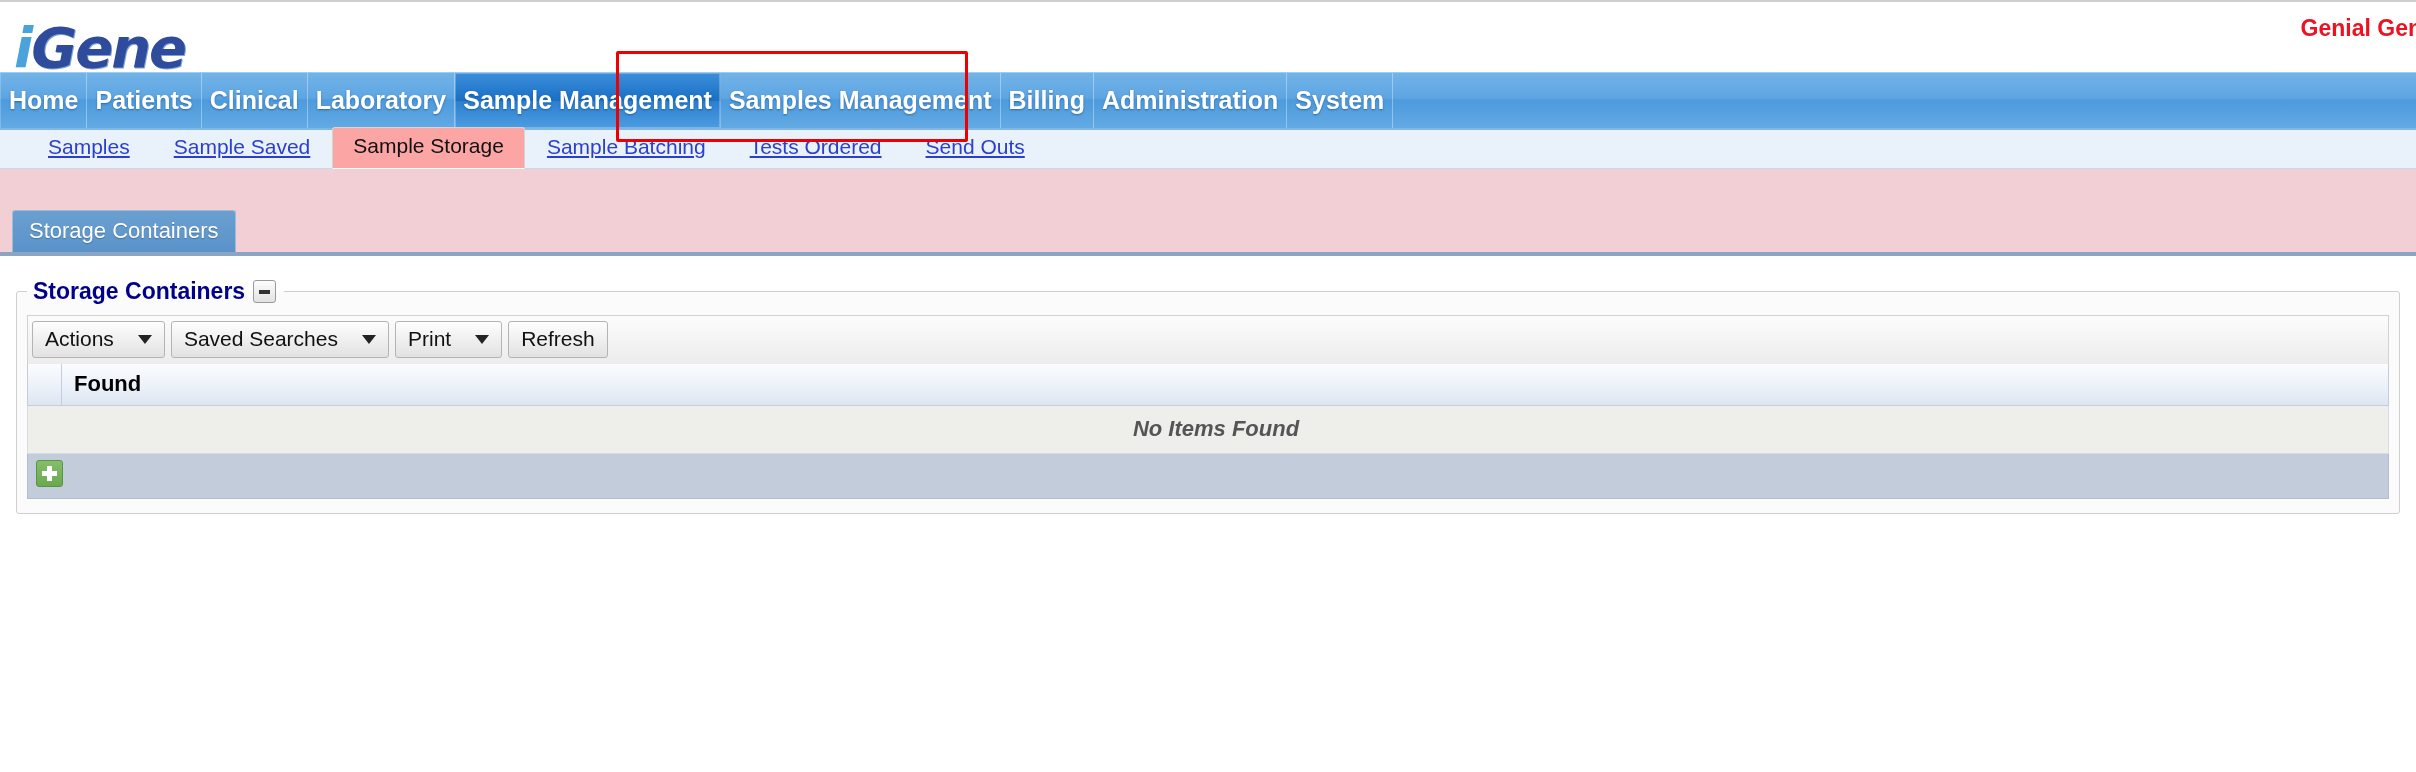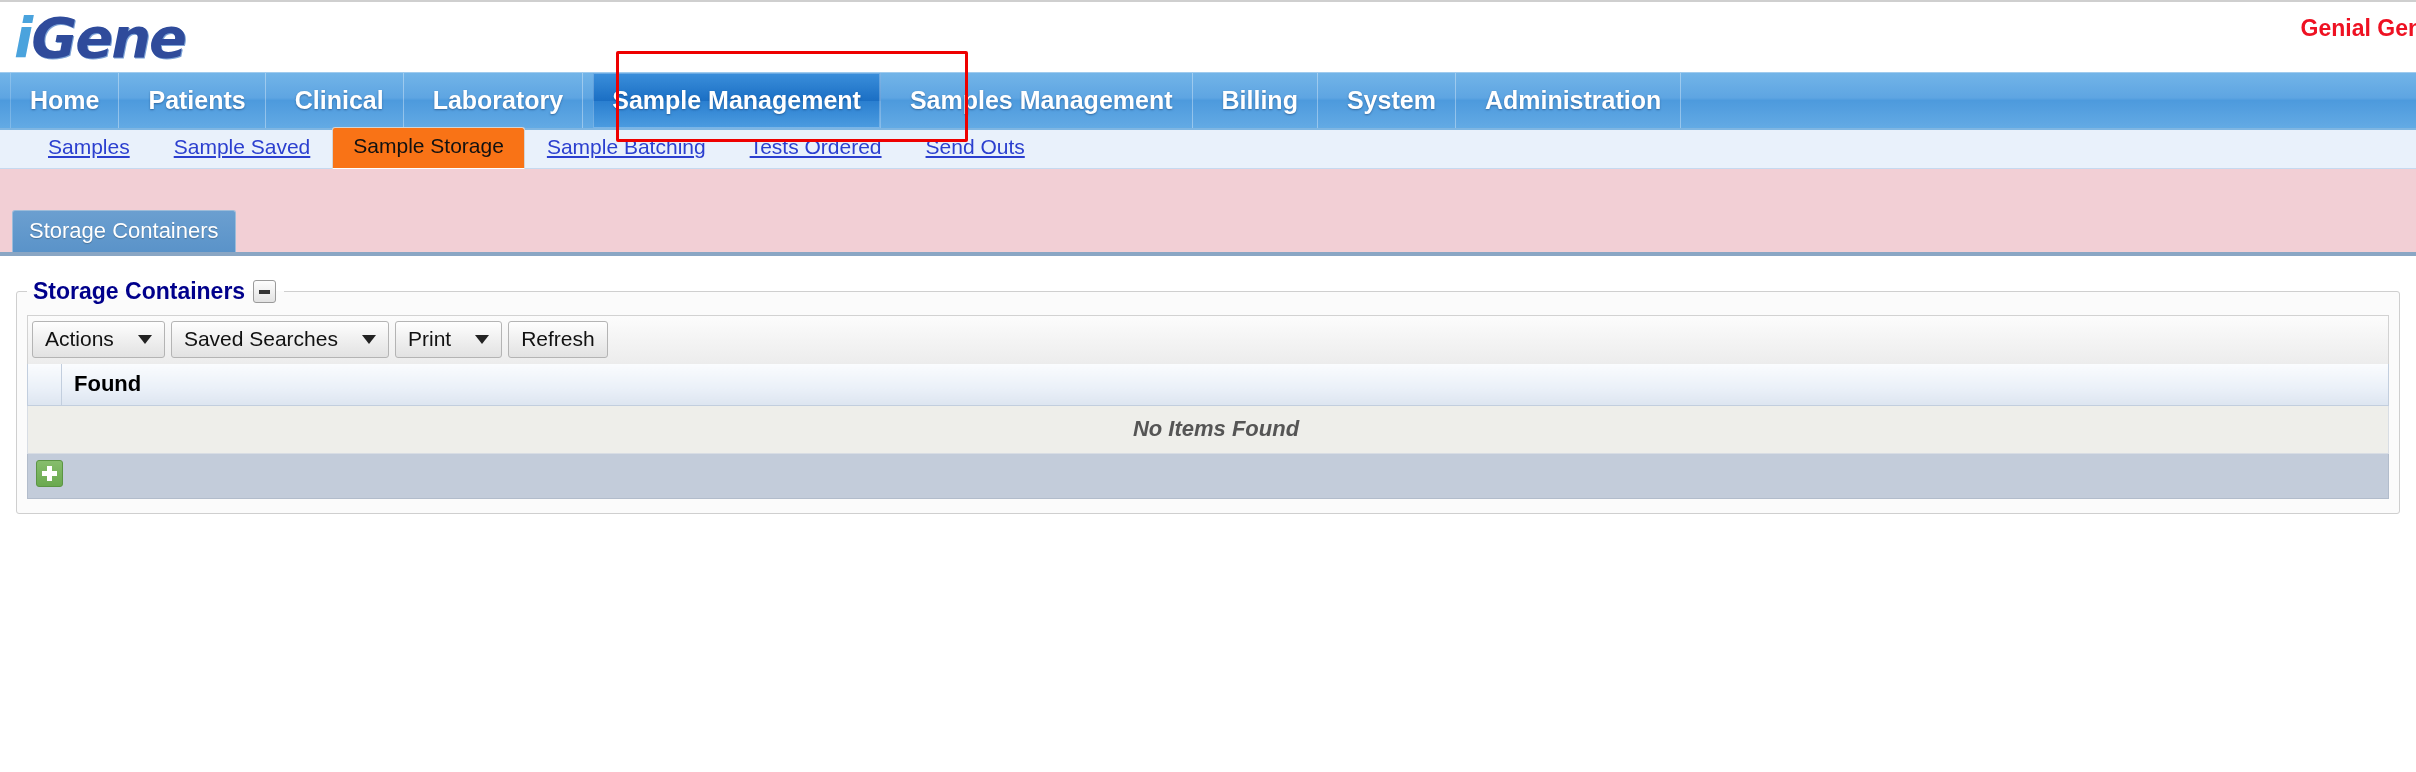--- a/index.html
+++ b/index.html
@@ -13,21 +13,21 @@
 
   
   .topbar {
     position: relative;
     height: 72px;
     background: #ffffff;
     border-top: 2px solid #cfcfcf;
   }
   .logo {
     position: absolute;
-    left: 14px; top: 2px;
+    left: 14px; top: 12px;
     font-family: "DejaVu Sans", sans-serif;
     font-size: 56px;
     font-weight: bold;
     font-style: italic;
     letter-spacing: -2px;
     line-height: 68px;
     color: #2b3f8c;
     white-space: nowrap;
   }
   .logo .logo-i { color: #4aa3dd; }
@@ -51,30 +51,29 @@
     height: 58px;
     background: linear-gradient(to bottom, #72b4e8 0%, #5ea5e2 45%, #4d9add 50%, #63aae4 100%);
     border-top: 1px solid #9fcbee;
     border-bottom: 2px solid #7fb6e2;
     display: flex;
     align-items: stretch;
   }
   .mainnav .navitem {
     display: flex;
     align-items: center;
-    padding: 0 19px;
+    padding: 0 8px;
     color: #ffffff;
     font-size: 25px;
     font-weight: bold;
     text-shadow: 0 1px 2px rgba(20,60,110,.55);
     white-space: nowrap;
     border-right: 1px solid rgba(255,255,255,.35);
     cursor: pointer;
     font-family: "Liberation Sans", sans-serif;
-    margin-left: 10px;
   }
   .mainnav .navitem:first-child { border-left: 1px solid rgba(255,255,255,.2); }
   .mainnav .navitem.active {
     background: linear-gradient(to bottom, #3b8fdb 0%, #1b6fc4 50%, #2a7fd0 51%, #4c9ce0 100%);
     box-shadow: inset 0 0 0 1px rgba(255,255,255,.25);
   }
   .mainnav .navspacer { flex: 1; }
 
   
   .subnav {
@@ -89,21 +88,21 @@
   .subnav .subitem {
     font-size: 21px;
     color: #2b3fcf;
     text-decoration: underline;
     padding: 0 22px 9px 22px;
     white-space: nowrap;
     cursor: pointer;
     font-family: "Liberation Sans", sans-serif;
   }
   .subnav .subitem.active {
-    background: #f97316;
+    background: #fca5a5;
     color: #111111;
     text-decoration: none;
     border: 1px solid #d4d4d4;
     border-bottom: 1px solid #ffffff;
     border-radius: 3px 3px 0 0;
     padding: 6px 20px 10px 20px;
     margin-bottom: -1px;
   }
 
   
@@ -278,22 +277,22 @@
   </div>
 
   <div class="mainnav">
     <div class="navitem">Home</div>
     <div class="navitem">Patients</div>
     <div class="navitem">Clinical</div>
     <div class="navitem">Laboratory</div>
     <div class="navitem active">Sample Management</div>
     <div class="navitem">Samples Management</div>
     <div class="navitem">Billing</div>
+    <div class="navitem">Administration</div>
     <div class="navitem">System</div>
-    <div class="navitem">Administration</div>
     <div class="navspacer"></div>
   </div>
 
   <div class="subnav">
     <div class="subitem">Samples</div>
     <div class="subitem">Sample Saved</div>
     <div class="subitem active">Sample Storage</div>
     <div class="subitem">Sample Batching</div>
     <div class="subitem">Tests Ordered</div>
     <div class="subitem">Send Outs</div>

